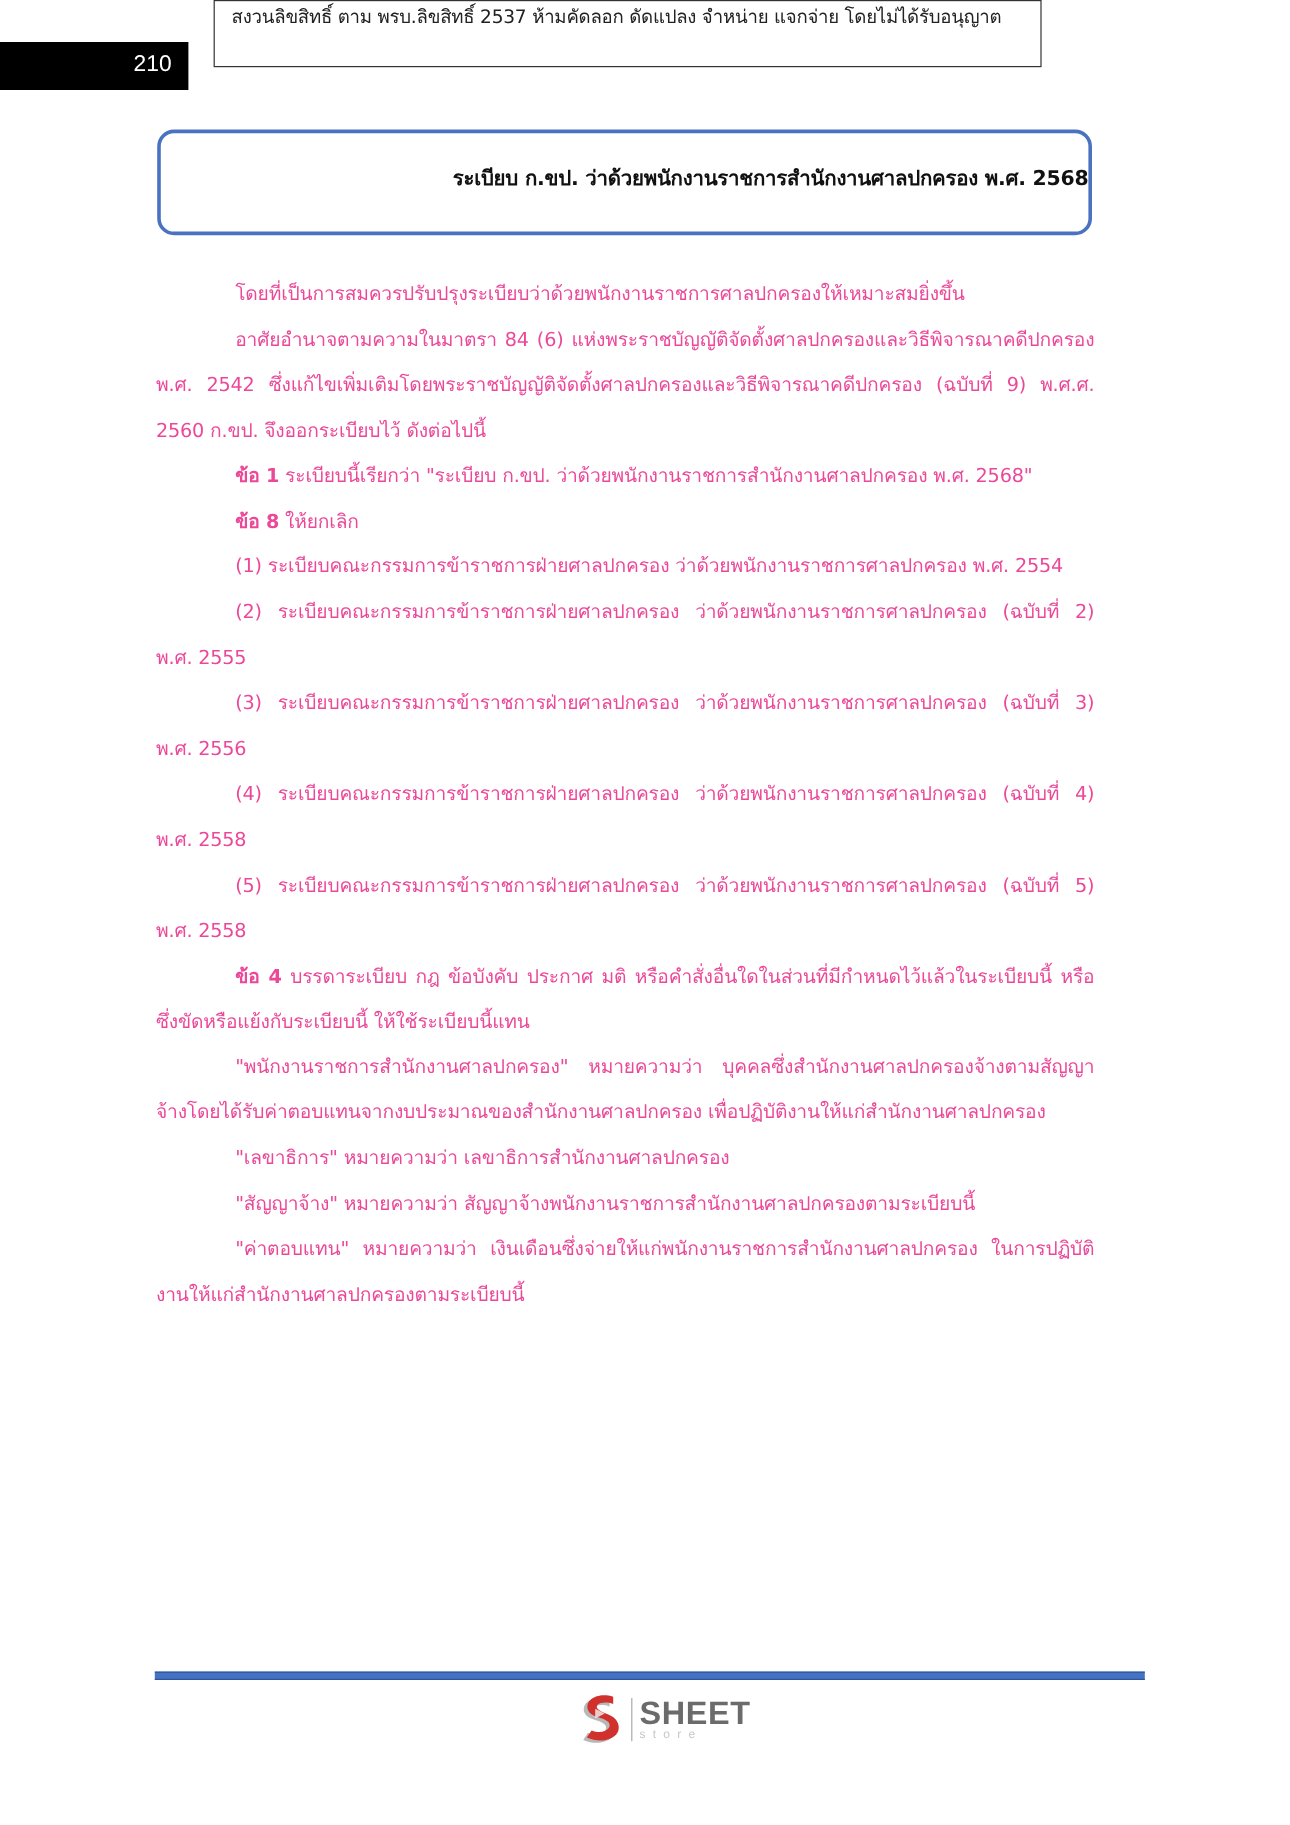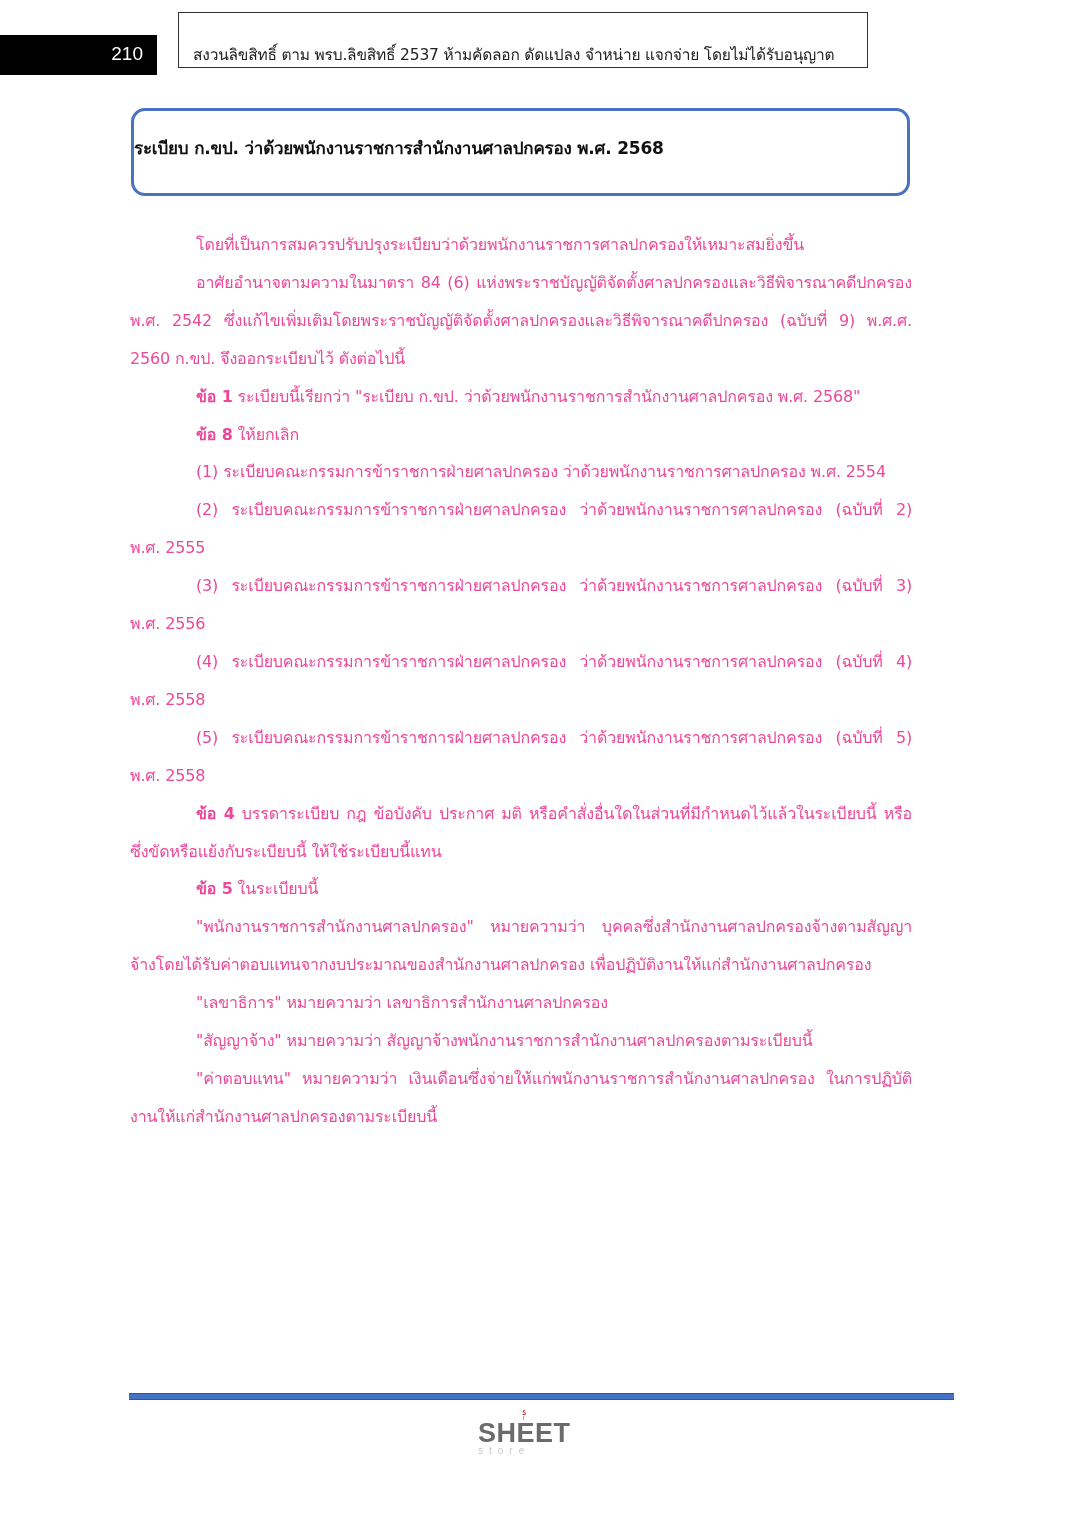--- a/index.html
+++ b/index.html
@@ -27,47 +27,47 @@
       position: absolute;
       right: 14px;
       bottom: 10px;
       color: #ffffff;
       font-size: 19px;
       font-family: "Liberation Sans", "DejaVu Sans", sans-serif;
     }
     .copyright-box {
       position: absolute;
       left: 178px;
-      top: 12px;
+      top: 0;
       width: 690px;
       height: 56px;
       border: 1.5px solid #333333;
       box-sizing: border-box;
       display: flex;
-      align-items: flex-end;
+      align-items: flex-start;
       padding-left: 14px;
     }
     .copyright-text {
       font-size: 15.5px;
       color: #222;
       white-space: nowrap;
       letter-spacing: -0.2px;
     }
     .title-box {
       position: absolute;
       left: 131px;
       top: 108px;
       width: 779px;
       height: 88px;
       border: 3px solid #4a72c0;
       border-radius: 14px;
       box-sizing: border-box;
       display: flex;
       align-items: center;
-      justify-content: flex-start;
+      justify-content: flex-end;
     }
     .title-text {
       font-size: 17px;
       font-weight: bold;
       color: #111;
       margin-top: -10px;
       white-space: nowrap;
       letter-spacing: -0.2px;
     }
     .body-text {
@@ -103,21 +103,20 @@
       border-bottom: 1px solid #2f5597;
       box-sizing: border-box;
     }
     .footer-logo {
       position: absolute;
       left: 478px;
       top: 1410px;
       height: 46px;
       display: flex;
       align-items: center;
-      flex-direction: column;
     }
     .logo-mark {
       width: 44px;
       height: 46px;
     }
     .logo-divider {
       width: 1px;
       height: 36px;
       background: #aaaaaa;
       margin: 0 6px 0 4px;
@@ -166,21 +165,20 @@
 
   <p class="indent"><span class="bold">ข้อ 8</span><span> ให้ยกเลิก</span></p>
   <p class="indent">(1) ระเบียบคณะกรรมการข้าราชการฝ่ายศาลปกครอง ว่าด้วยพนักงานราชการศาลปกครอง พ.ศ. 2554</p>
   <p class="indent">(2) ระเบียบคณะกรรมการข้าราชการฝ่ายศาลปกครอง ว่าด้วยพนักงานราชการศาลปกครอง (ฉบับที่ 2) พ.ศ. 2555</p>
   <p class="indent">(3) ระเบียบคณะกรรมการข้าราชการฝ่ายศาลปกครอง ว่าด้วยพนักงานราชการศาลปกครอง (ฉบับที่ 3) พ.ศ. 2556</p>
   <p class="indent">(4) ระเบียบคณะกรรมการข้าราชการฝ่ายศาลปกครอง ว่าด้วยพนักงานราชการศาลปกครอง (ฉบับที่ 4) พ.ศ. 2558</p>
   <p class="indent">(5) ระเบียบคณะกรรมการข้าราชการฝ่ายศาลปกครอง ว่าด้วยพนักงานราชการศาลปกครอง (ฉบับที่ 5) พ.ศ. 2558</p>
 
   <p class="indent"><span class="bold">ข้อ 4</span><span> บรรดาระเบียบ กฎ ข้อบังคับ ประกาศ มติ หรือคำสั่งอื่นใดในส่วนที่มีกำหนดไว้แล้วในระเบียบนี้ หรือซึ่งขัดหรือแย้งกับระเบียบนี้ ให้ใช้ระเบียบนี้แทน</span></p>
 
-  <p class="indent"><span class="bold">ข้อ 5</span><span> ในระเบียบนี้</span></p>
   <p class="indent">"พนักงานราชการสำนักงานศาลปกครอง" หมายความว่า บุคคลซึ่งสำนักงานศาลปกครองจ้างตามสัญญาจ้างโดยได้รับค่าตอบแทนจากงบประมาณของสำนักงานศาลปกครอง เพื่อปฏิบัติงานให้แก่สำนักงานศาลปกครอง</p>
   <p class="indent">"เลขาธิการ" หมายความว่า เลขาธิการสำนักงานศาลปกครอง</p>
   <p class="indent">"สัญญาจ้าง" หมายความว่า สัญญาจ้างพนักงานราชการสำนักงานศาลปกครองตามระเบียบนี้</p>
   <p class="indent">"ค่าตอบแทน" หมายความว่า เงินเดือนซึ่งจ่ายให้แก่พนักงานราชการสำนักงานศาลปกครอง ในการปฏิบัติงานให้แก่สำนักงานศาลปกครองตามระเบียบนี้</p>
 </div>
 
 <div class="footer-rule"></div>
 
 <div class="footer-logo">
   <svg class="logo-mark" viewBox="0 0 44 46" xmlns="http://www.w3.org/2000/svg">

